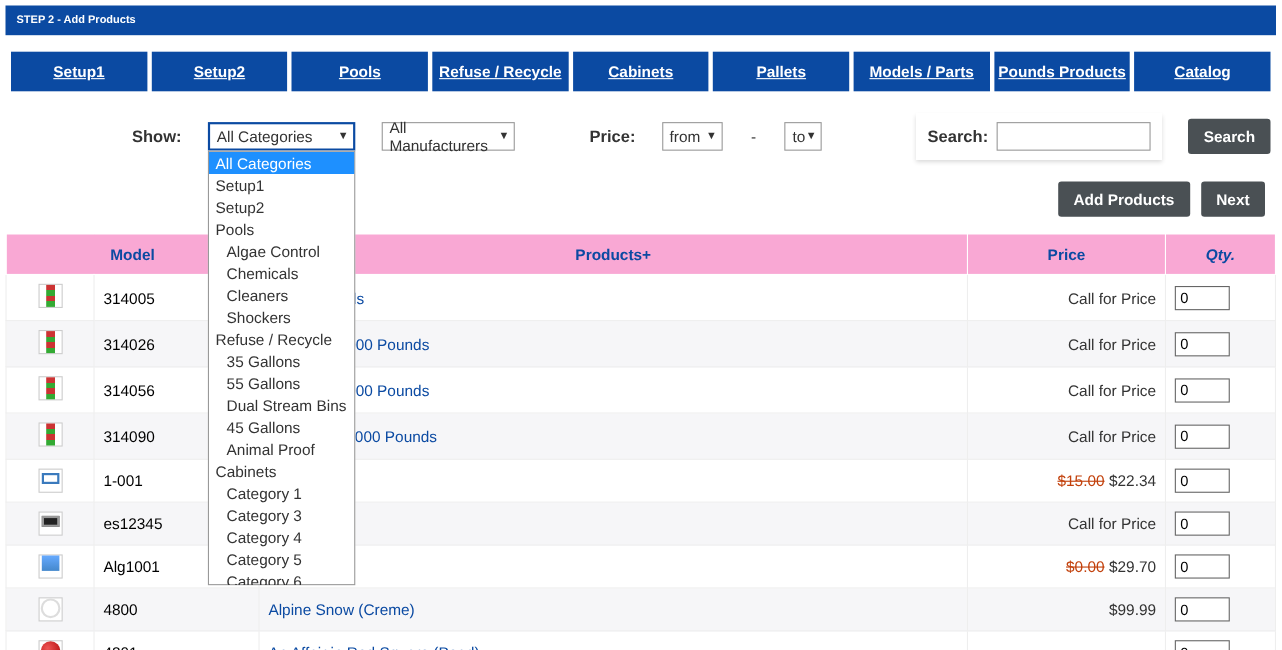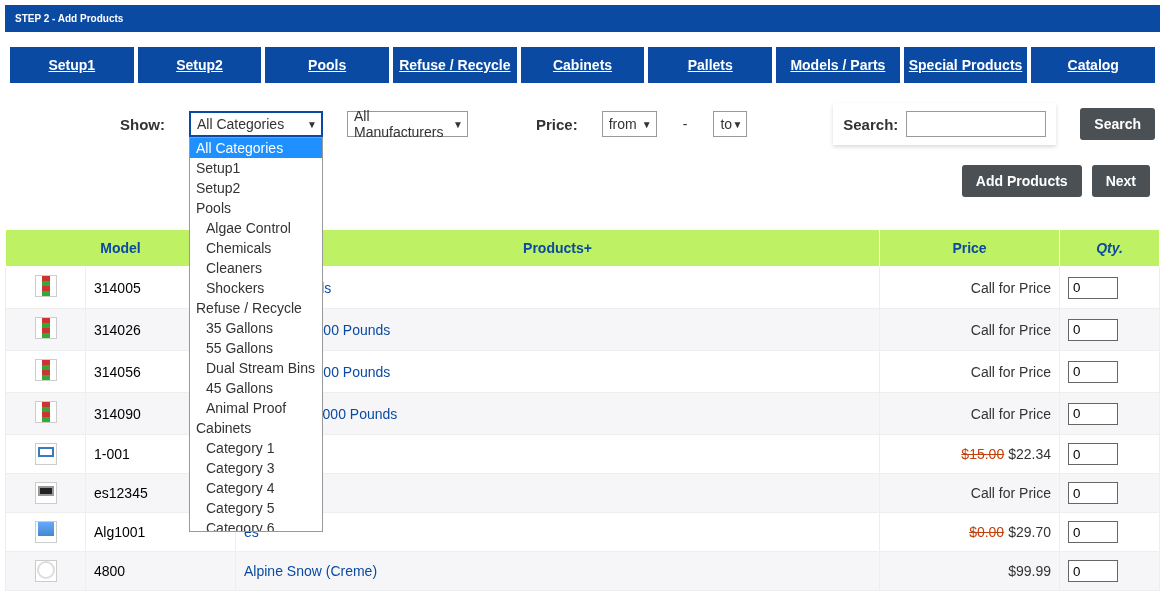--- a/index.html
+++ b/index.html
@@ -19,24 +19,24 @@
 .sel.man { width: 121px; border: 1px solid #999; align-items: center; }
 .sel.from { width: 55px; border: 1px solid #999; }
 .sel.to { width: 34px; border: 1px solid #999; }
 .dash { margin: 0 2px; }
 .spacer { flex: 1; }
 
 .search-group { display: flex; align-items: center; gap: 8px; box-shadow: 0 2px 4px rgba(0,0,0,0.15); padding: 8px 10px; }
 .search-input { border: 1px solid #999; height: 26px; width: 140px; padding: 2px 6px; }
 .btn { background: #4a5054; color: #fff; border: none; padding: 8px 14px; font-size: 14px; font-weight: bold; cursor: pointer; border-radius:3px;}
 
-.action-row { display: flex; justify-content: flex-end; gap: 10px; padding: 10px 15px 32px 0; }
+.action-row { display: flex; justify-content: flex-end; gap: 10px; padding: 10px 15px 15px 0; }
 
 .table { width: calc(100% - 10px); margin-left: 5px; border-collapse: collapse; }
-.table th { background: #bef264; color: #0b4aa2; padding: 10px 24px; font-weight: bold; border: 1px solid #fff; }
+.table th { background: #f9a8d4; color: #0b4aa2; padding: 10px 24px; font-weight: bold; border: 1px solid #fff; }
 .table th.model { width: 230px; }
 .table th.price { width: 180px; }
 .table th.qty { width: 100px; font-style: italic; }
 .table td { padding: 8px 8px; border: 1px solid #eee; vertical-align: middle; }
 .table tr:nth-child(even) td { background: #f6f6f8; }
 .col-icon { width: 80px; text-align: center; }
 .col-model { width: 150px; color: #000000; }
 .col-product { color: #0b4aa2; cursor: pointer; }
 .col-price { text-align: right; width: 180px; }
 .col-qty { width: 100px; text-align: left; }
@@ -68,21 +68,21 @@
 <div class="header-bar">STEP 2 - Add Products</div>
 
 <div class="tab-bar" id="tabbar">
     <div class="tab">Setup1</div>
     <div class="tab">Setup2</div>
     <div class="tab">Pools</div>
     <div class="tab">Refuse / Recycle</div>
     <div class="tab">Cabinets</div>
     <div class="tab">Pallets</div>
     <div class="tab">Models / Parts</div>
-    <div class="tab">Special Products</div>
+    <div class="tab">Pounds Products</div>
     <div class="tab">Catalog</div>
   </div>
 
 <div class="filter-row">
   <span class="filter-label">Show:</span>
 
   <div class="sel-wrap">
     <div class="sel cat">
       <span>All Categories</span>
       <span class="arrow">▼</span>

